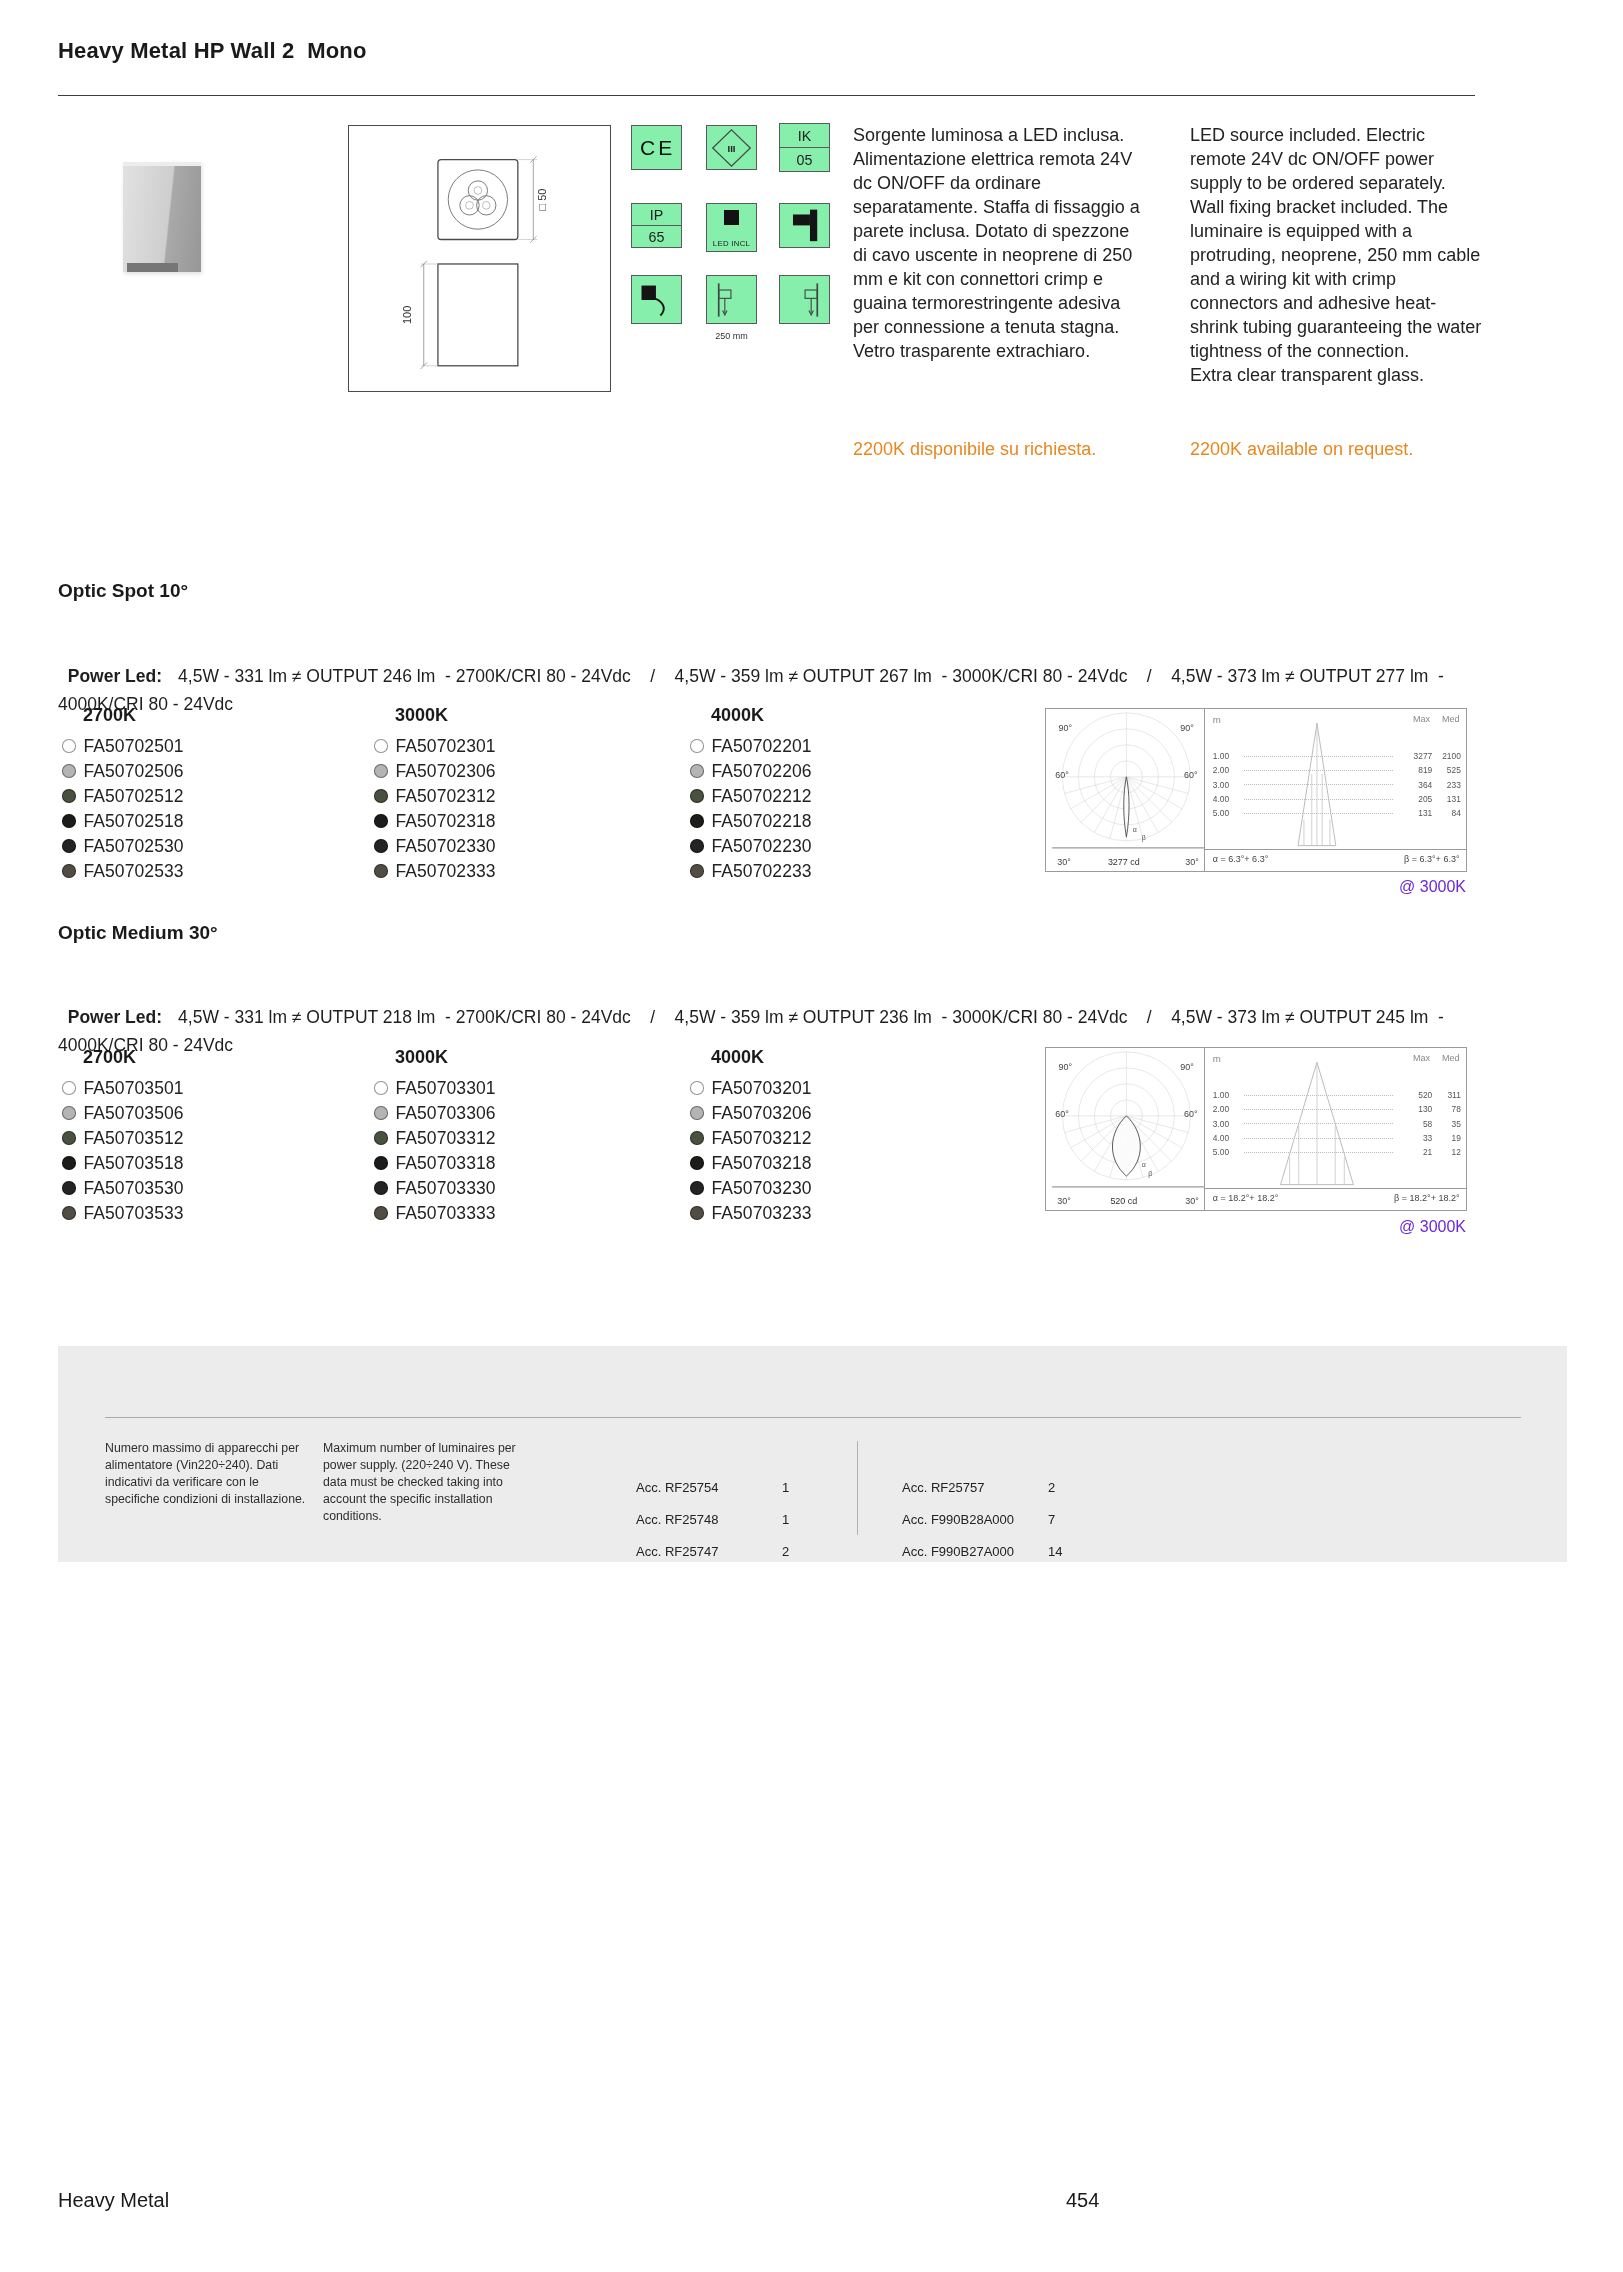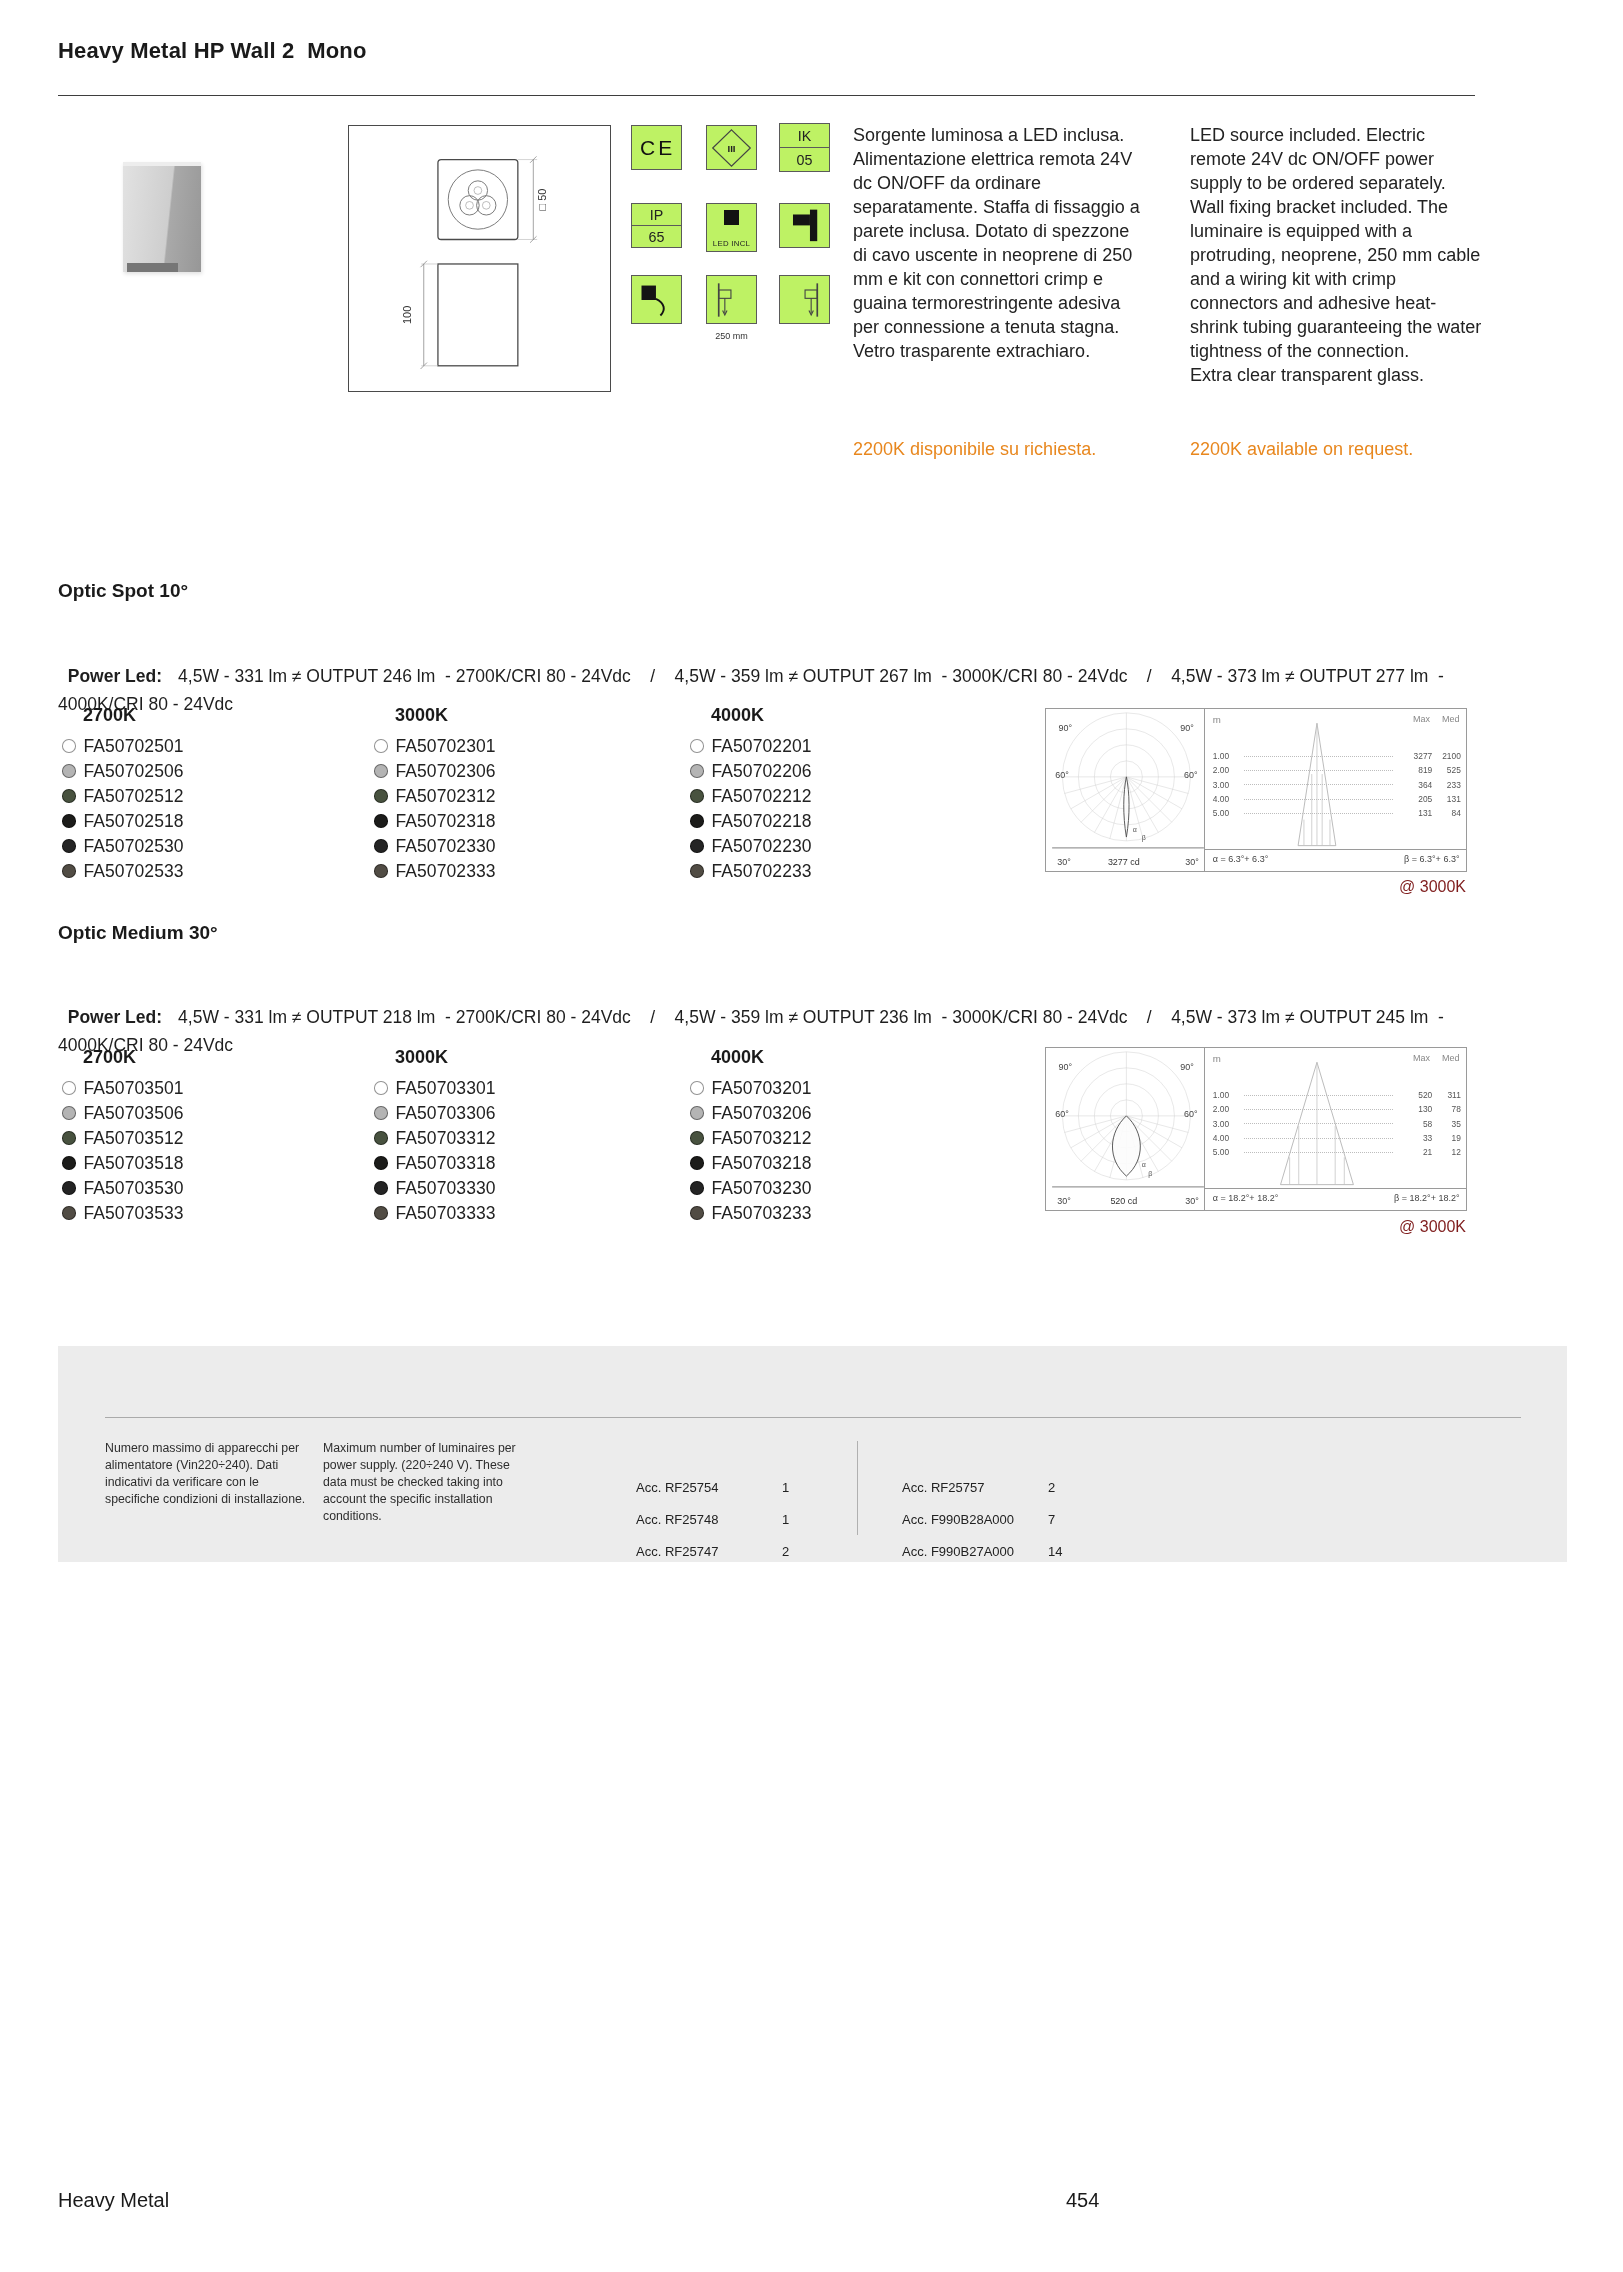--- a/index.html
+++ b/index.html
@@ -20,21 +20,21 @@
     box-shadow: 1.3px 1.9px 3.9px rgba(0,0,0,0.12); }
   .photo::after { content:""; position:absolute; left:3.9px; right:23.4px; bottom:0; height:9px; background:#767676; }
   .photo::before { content:""; position:absolute; left:0; right:0; top:0; height:3.9px; background:#ededed; }
 
   
   .drawing-box { width: 263px; height: 267px; border: 1.3px solid #4a4a4a; background:#fff; }
   .drawing-box svg { position:absolute; inset:0; width:100%; height:100%; }
   .dim-text { font-size: 17px; fill: #333; }
 
   
-  .cert-box { width: 51px; height: 45px; border: 1.3px solid #5a5a5a; background:#bef264;
+  .cert-box { width: 51px; height: 45px; border: 1.3px solid #5a5a5a; background:#86efac;
     display:flex; align-items:center; justify-content:center; position:absolute; }
   .cert-tall { height: 49px; }
   .ce-text { font-size: 21px; letter-spacing: 3.2px; color:#111; padding-left:2.6px; }
   .cert-split { flex-direction: column; padding:0; }
   .cert-split .cell { flex:1; width:100%; display:flex; align-items:center; justify-content:center; font-size:14.3px; color:#222; }
   .cert-split .cell:first-child { border-bottom: 1.3px solid #5a5a5a; }
   .led-box { flex-direction: column; justify-content: space-between; padding: 5.8px 1.3px 3.2px; }
   .led-square { width: 15.6px; height: 15.6px; background: #121212; }
   .led-label { font-size: 7.8px; letter-spacing: 0.3px; color:#222; }
   .cert-caption { width: 51px; text-align: center; font-size: 9px; color:#333; }
@@ -69,21 +69,21 @@
   .pp-cone { position:absolute; inset:0; width:100%; height:100%; }
   .pp-rows { position:absolute; left:0; right:0; top:40px; }
   .pp-row { display:flex; align-items:center; height:14.3px; font-size:8.4px; color:#555; padding-left:7.8px; padding-right:5.2px; }
   .pp-row .d { width:26px; flex:none; }
   .pp-row .leader { flex:1; margin:0 5.2px; border-bottom:1.3px dotted #bdbdbd; height:0; }
   .pp-row .max { width:34px; text-align:right; flex:none; }
   .pp-row .med { width:28.6px; text-align:right; flex:none; }
   .pp-footline { position:absolute; left:0; right:0; top:140px; border-top:1.3px solid #9a9a9a; }
   .pp-alpha { position:absolute; left:7.8px; top:145px; font-size:9px; color:#444; }
   .pp-beta { position:absolute; right:6.5px; top:145px; font-size:9px; color:#444; }
-  .at-note { width: 162px; text-align: right; font-size: 16px; color:#7f1d1d; }
+  .at-note { width: 162px; text-align: right; font-size: 16px; color:#6d28d9; }
 
   
   .note-box { width: 1509px; height: 216px; background: #ececec; }
   .nb-title { position:absolute; left:47px; top:26px; font-size:17.5px; color:#1e1e1e; }
   .nb-rule { position:absolute; left:47px; top:71px; width:1416px; border-top:1.3px solid #aaaaaa; }
   .nb-small { position:absolute; top:94px; font-size:12.3px; line-height:17px; color:#2e2e2e; }
   .nb-it { left:47px; width:208px; }
   .nb-en { left:265px; width:195px; }
   .nb-acc { position:absolute; top:97px;margin-top:37px; }
   .nb-acc-left { left:578px; }

